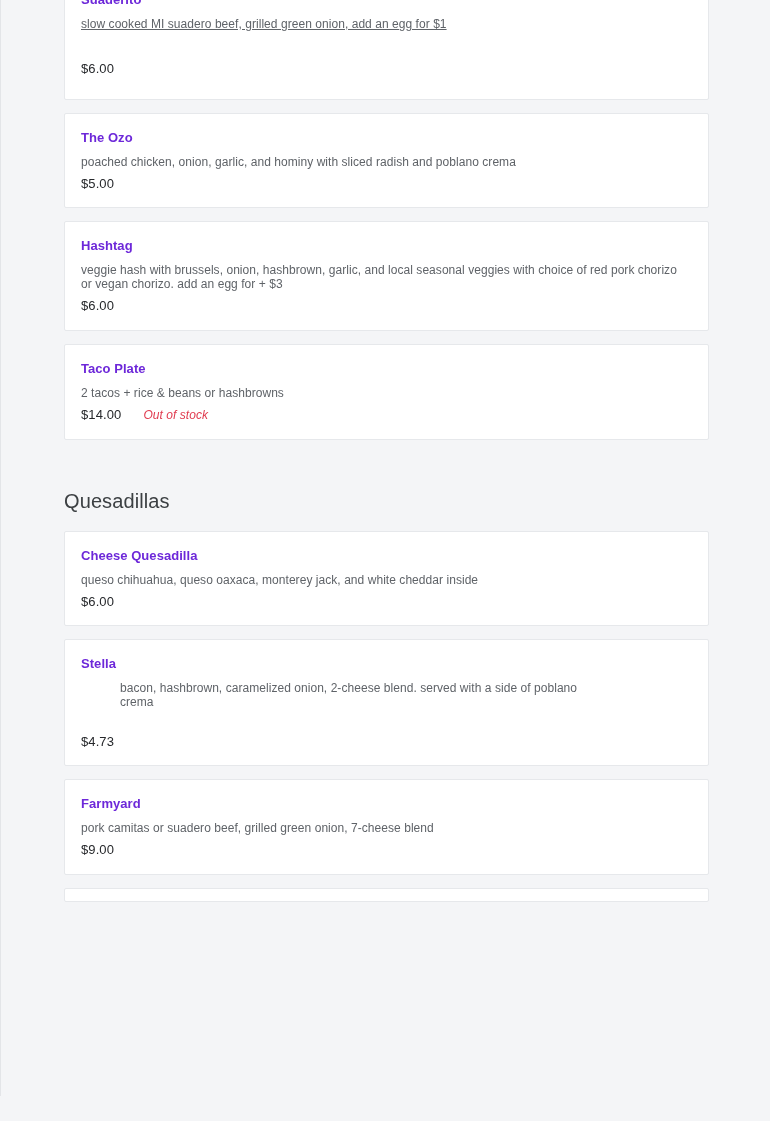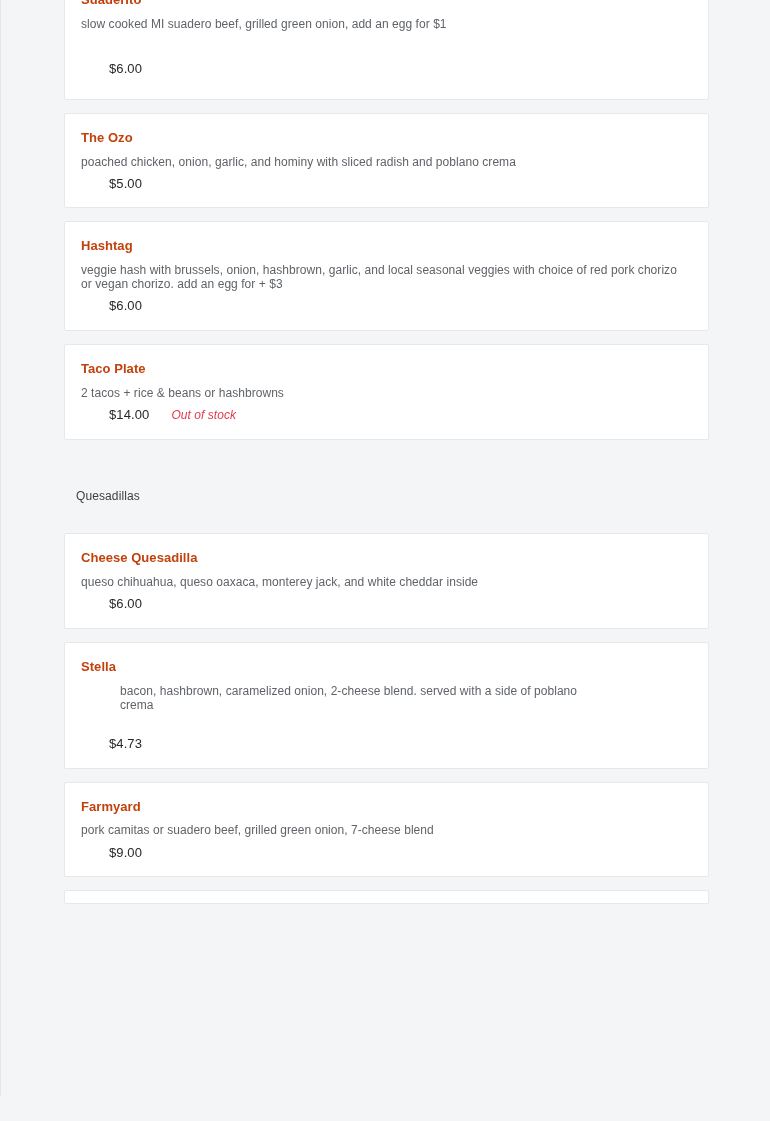--- a/index.html
+++ b/index.html
@@ -34,67 +34,66 @@
 
   .menu-column {
     width: 645px;
     margin-left: 63px;
   }
 
   
   .section { }
 
   .section-heading {
-    font-size: 12px;
+    font-size: 20px;
     font-weight: 300;
     color: #3c4043;
     letter-spacing: 0.1px;
     line-height: 1.2;
-    margin: 12px;
+    margin: 0;
     padding: 36px 0 18px 0;
   }
 
   
   .item-card {
     background: #ffffff;
     border: 1px solid #e6e8eb;
     border-radius: 2px;
     padding: 16px;
     margin-bottom: 13px;
   }
 
   .item-card.tall { padding-bottom: 22px; }
 
   .item-title {
     font-size: 13px;
     font-weight: bold;
-    color: #c2410c;
+    color: #6d28d9;
     line-height: 1.3;
     margin: 0 0 8px 0;
     letter-spacing: 0.05px;
   }
 
   .item-desc {
     font-size: 12px;
     font-weight: 400;
     color: #5f6368;
     line-height: 1.18;
     margin: 0 0 7px 0;
     max-width: 610px;
     letter-spacing: 0.05px;
   }
 
-  .item-desc.gap-after { margin-bottom: 30px; }
+  .item-desc.gap-after { margin-bottom: 30px; text-decoration: underline; }
   .item-desc.gap-after-sm { margin-bottom: 24px; padding-left: 39px; }
 
   .price-row {
     display: flex;
     align-items: baseline;
     gap: 22px;
-    margin-left: 28px;
   }
 
   .item-price {
     font-size: 13px;
     font-weight: 400;
     color: #26282b;
     line-height: 1.2;
     letter-spacing: 0.1px;
   }
 

